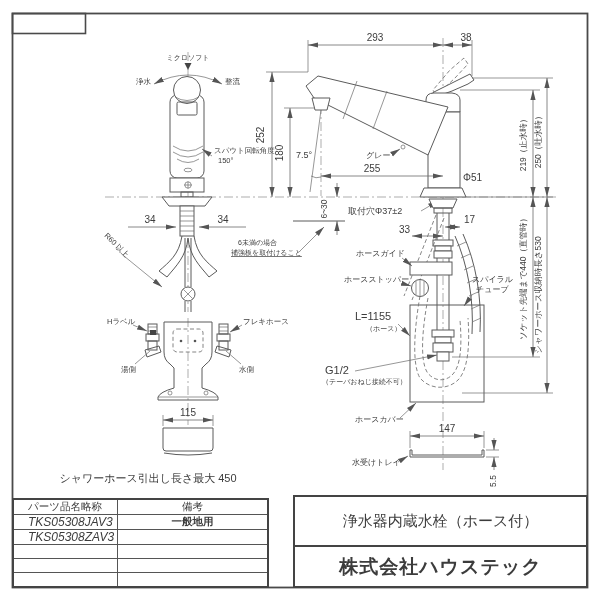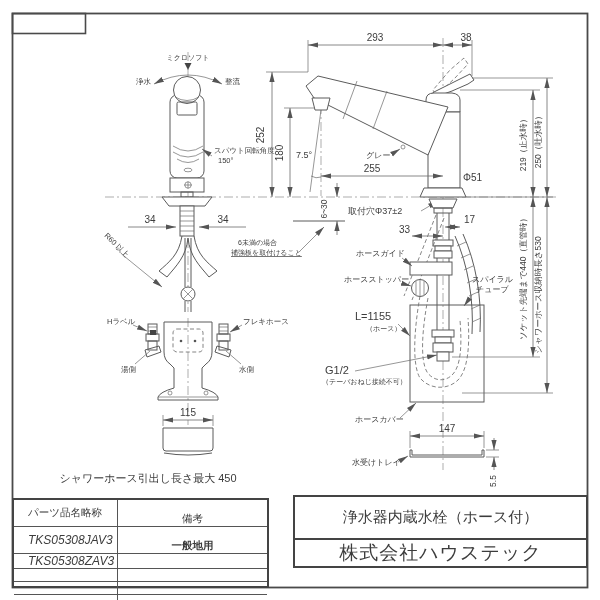--- a/index.html
+++ b/index.html
@@ -16,31 +16,31 @@
   .t7{font-size:7px;} .t75{font-size:7.5px;} .t8{font-size:8px;} .t85{font-size:8.5px;}
   .t9{font-size:9px;} .t10{font-size:10px;} .t11{font-size:11px;}
   .mid{text-anchor:middle;} .end{text-anchor:end;}
   
   #parts{position:absolute;left:12px;top:498px;width:257px;height:90px;
          border:2px solid #444;box-sizing:border-box;display:flex;flex-direction:column;}
   #parts .row{flex:1;display:flex;border-bottom:1px solid #555;}
   #parts .row:last-child{border-bottom:none;}
   #parts .c1{width:104px;border-right:1px solid #555;display:flex;align-items:center;
              padding-left:14px;box-sizing:border-box;}
-  #parts .c2{flex:1;display:flex;align-items:center;justify-content:center;margin-top:12px;}
+  #parts .c2{flex:1;display:flex;align-items:center;justify-content:center;}
   #parts .hdr{font-size:10.5px;}
   #parts .code{font-size:12px;font-style:italic;}
   #parts .note{font-size:10.5px;font-weight:bold;}
   
-  #tblock{position:absolute;left:293px;top:495px;width:295px;height:73px;
+  #tblock{position:absolute;left:293px;top:495px;width:295px;height:93px;
           border:2px solid #444;box-sizing:border-box;display:flex;flex-direction:column;}
   #tblock .product{height:50px;border-bottom:2px solid #444;display:flex;
           align-items:center;justify-content:center;font-size:15px;box-sizing:border-box;}
   #tblock .company{flex:1;display:flex;align-items:center;justify-content:center;
-          font-size:19px;letter-spacing:1px;}
+          font-size:19px;letter-spacing:1px;font-weight:bold;}
 </style>
 </head>
 <body>
 
 <div id="canvas">
 
 <svg width="600" height="600" viewBox="0 0 600 600">
   <defs>
     <marker id="arr" markerWidth="11" markerHeight="7" refX="10" refY="3.5" orient="auto-start-reverse" markerUnits="userSpaceOnUse">
       <path d="M10,3.5 L0,0.9 L0,6.1 Z" fill="#555"></path>

